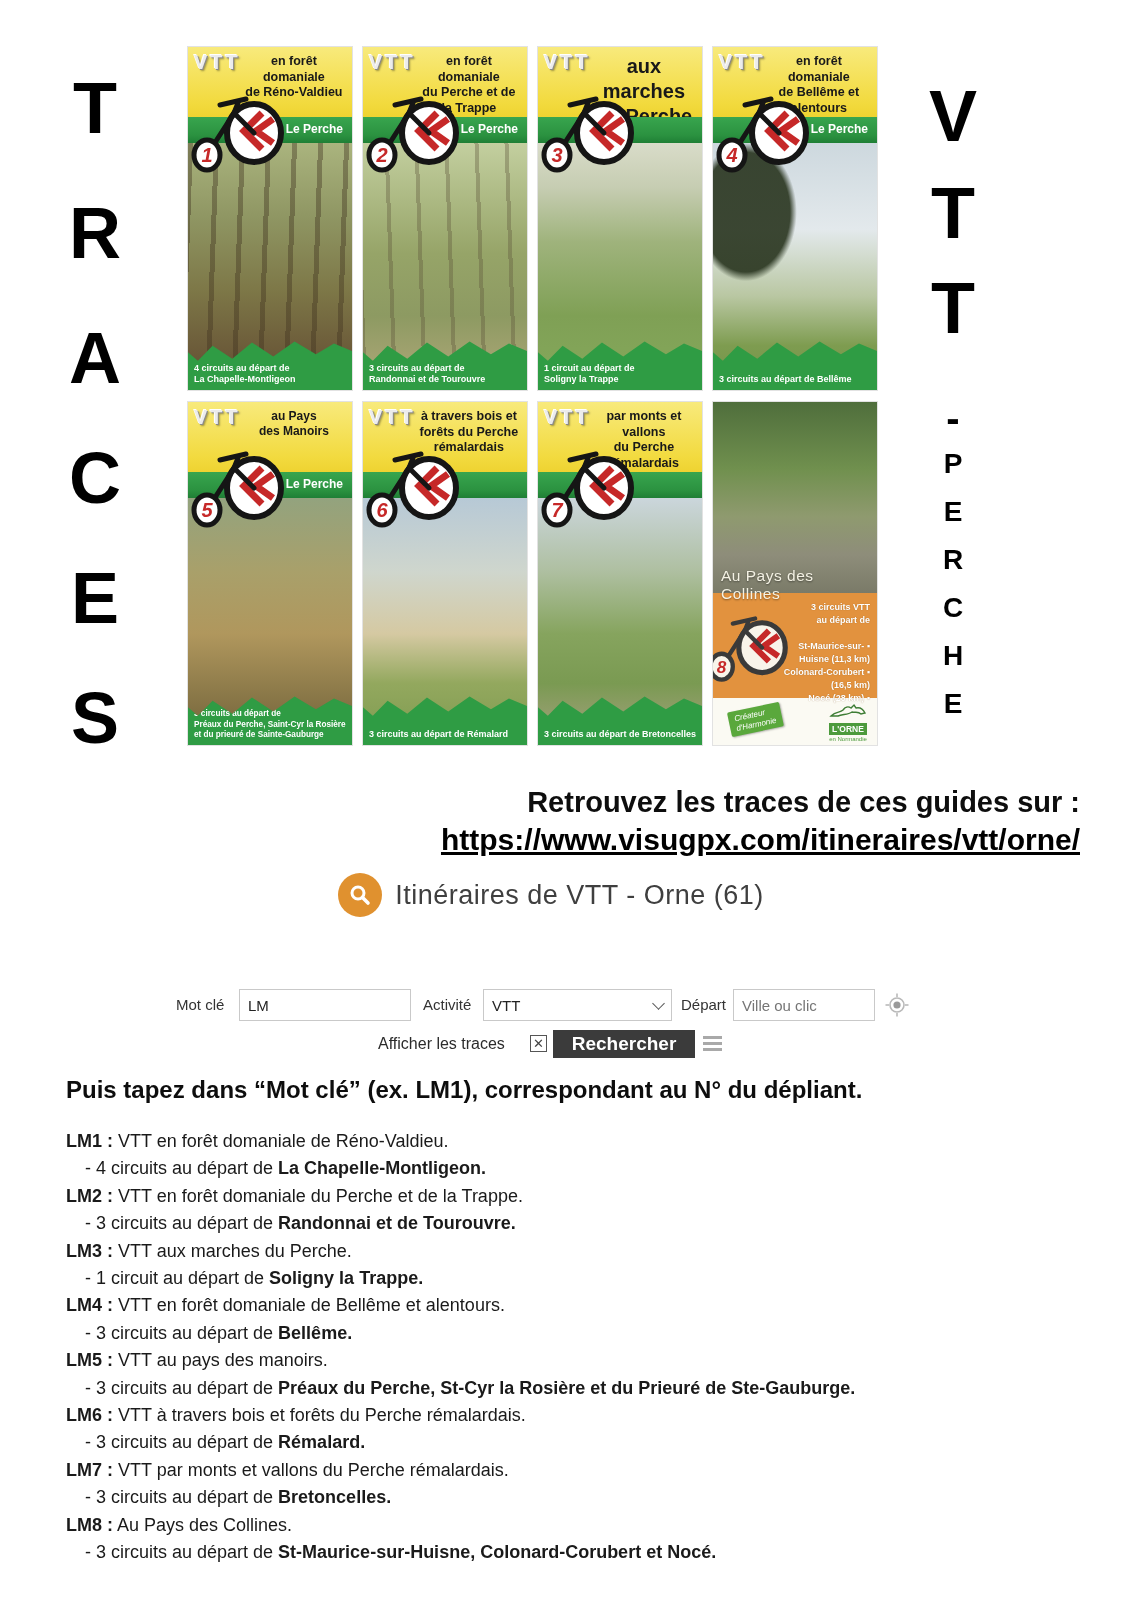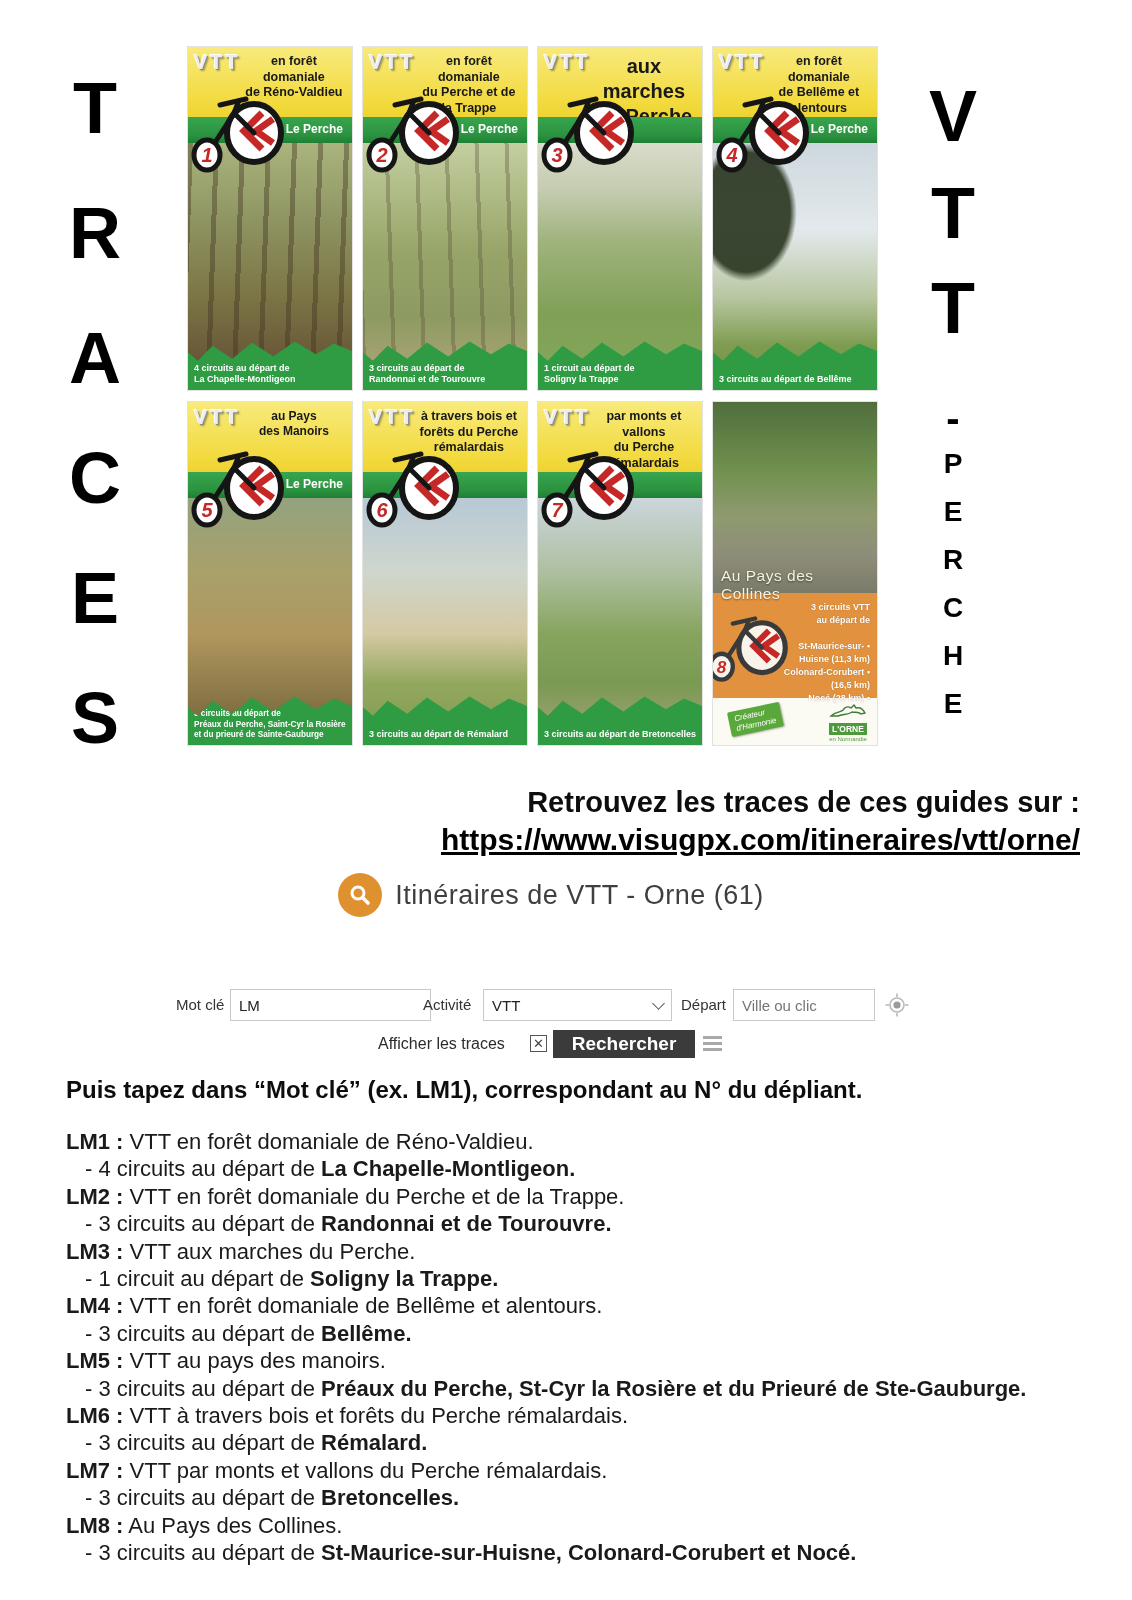--- a/index.html
+++ b/index.html
@@ -97,21 +97,21 @@
             box-sizing:border-box;display:flex;align-items:center;justify-content:center;
             font-size:13px;color:#444;cursor:pointer;background:#fff;line-height:1;}
   .sa-btn{position:absolute;left:553px;top:0;width:142px;height:28px;background:#3b3b3b;border:none;
           color:#fff;font-weight:bold;font-size:19px;font-family:"Liberation Sans",sans-serif;
           cursor:pointer;line-height:26px;}
   .sa-menu{position:absolute;left:703px;top:6px;width:19px;cursor:pointer;}
   .sa-menu span{display:block;height:2.5px;background:#a9a9a9;margin-bottom:3.5px;}
 
   
   .instruction{position:absolute;top:1076px;left:66px;right:40px;font-size:24px;font-weight:bold;color:#0d0d0d;}
-  .lm-list{position:absolute;top:1128px;left:66px;right:30px;font-size:22px;line-height:27.4px;color:#1a1a1a;}
+  .lm-list{position:absolute;top:1128px;left:66px;right:30px;font-size:18px;line-height:27.4px;color:#1a1a1a;}
   .lm-code{font-weight:bold;}
   .lm-detail{padding-left:19px;}
   .lm-bold{font-weight:bold;}
 </style>
 </head>
 <body>
 
 <div class="page">
 
   <div class="left-col">
@@ -373,21 +373,21 @@
           <circle cx="11" cy="11" r="6" fill="none" stroke="#fff" stroke-width="3"></circle>
           <line x1="15.5" y1="15.5" x2="21" y2="21" stroke="#fff" stroke-width="3.6" stroke-linecap="round"></line>
         </svg>
       </span>
       <span class="site-title">Itinéraires de VTT - Orne (61)</span>
     </div>
   </div>
 
   <div class="search-form">
     <span class="sf-label" style="left:176px">Mot clé</span>
-    <input class="sf-box" style="left: 230px; width: 201px;" type="text" value="LM">
+    <input class="sf-box" style="left: 239px; width: 172px;" type="text" value="LM">
     <span class="sf-label" style="left:423px">Activité</span>
     <div class="sf-box sf-select" style="left:483px;width:189px">
       <span>VTT</span>
       <span class="chev"></span>
     </div>
     <span class="sf-label" style="left:681px">Départ</span>
     <input class="sf-box" style="left: 733px; width: 142px;" type="text" placeholder="Ville ou clic">
     <svg class="crosshair" style="left:884px" width="26" height="26" viewBox="0 0 26 26">
       <circle cx="13" cy="13" r="7" fill="none" stroke="#b9b9b9" stroke-width="1.6"></circle>
       <circle cx="13" cy="13" r="3.6" fill="#9a9a9a"></circle>

